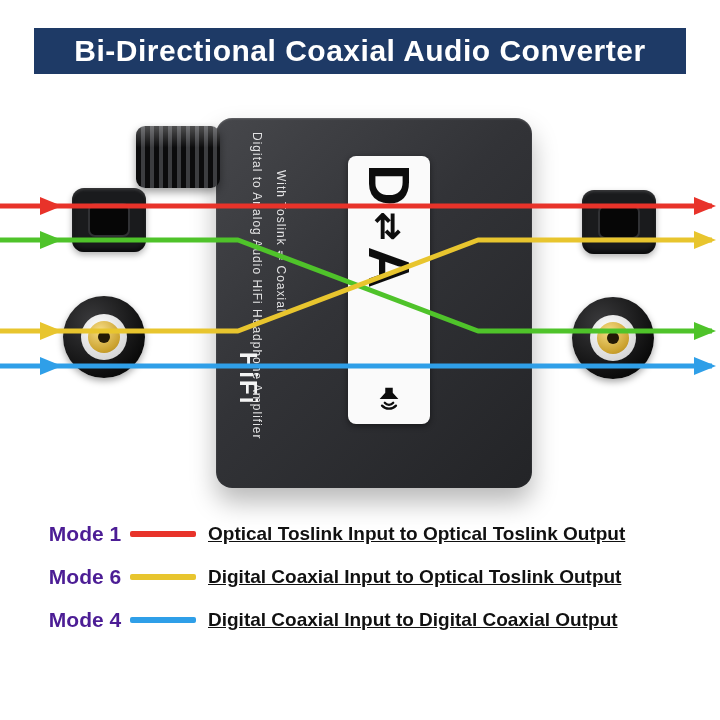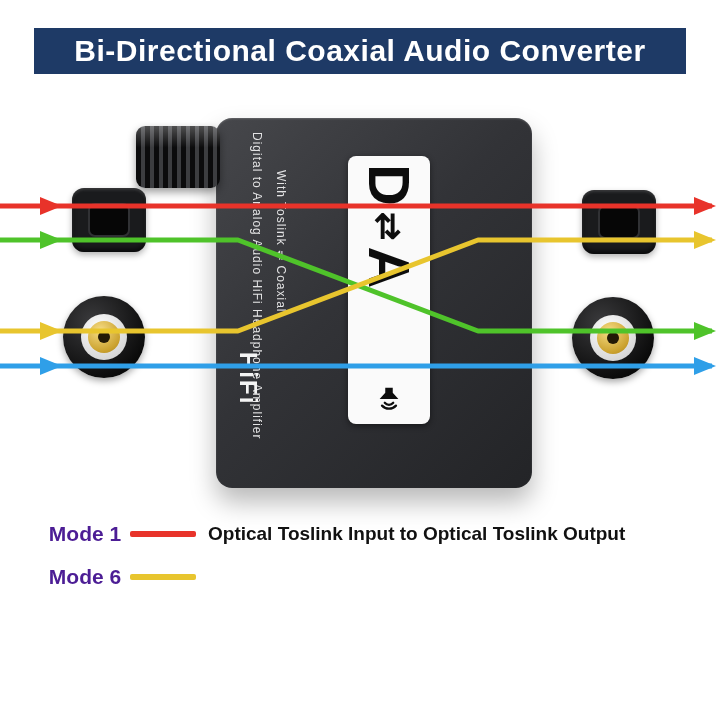--- a/index.html
+++ b/index.html
@@ -52,21 +52,21 @@
             border-radius:50%;background:#231a06;}
   #rca-left{left:63px;top:296px;}
   #rca-right{left:572px;top:297px;}
 
   .lines{position:absolute;left:0;top:0;width:720px;height:720px;pointer-events:none;}
 
   .legend{position:absolute;left:48px;top:512px;right:8px;}
   .mode-row{display:flex;align-items:center;height:43px;}
   .mode-label{width:74px;font-weight:bold;font-size:21px;color:#4c1d95;flex:none;text-align:center;}
   .mode-line{width:66px;height:6px;border-radius:2px;margin:0 12px 0 8px;flex:none;}
-  .mode-desc{font-weight:bold;font-size:19px;color:#111;white-space:nowrap;}
+  .mode-desc{font-weight:bold;font-size:19px;color:#111;white-space:nowrap;text-decoration:underline;}
 </style>
 </head>
 <body>
 
 <div class="banner" style="background: rgb(30, 58, 102); color: rgb(255, 255, 255);">
   <span>Bi-Directional Coaxial Audio Converter</span>
 </div>
 
 <div class="device"></div>
 <div class="knob"></div>
@@ -122,14 +122,20 @@
 
 <div class="legend">
   <div class="mode-row">
     <span class="mode-label">Mode 1</span>
     <span class="mode-line" style="background: rgb(232, 51, 42);"></span>
     <span class="mode-desc">Optical Toslink Input to Optical Toslink Output</span>
   </div>
   <div class="mode-row">
     <span class="mode-label">Mode 6</span>
     <span class="mode-line" style="background: rgb(232, 197, 46);"></span>
+    <span class="mode-desc">Digital Coaxial Input to Optical Toslink Output</span>
+  </div>
+  <div class="mode-row">
+    <span class="mode-label">Mode 4</span>
+    <span class="mode-line" style="background: rgb(47, 159, 232);"></span>
+    <span class="mode-desc">Digital Coaxial Input to Digital Coaxial Output</span>
   </div>
 </div>
 
 </body></html>

